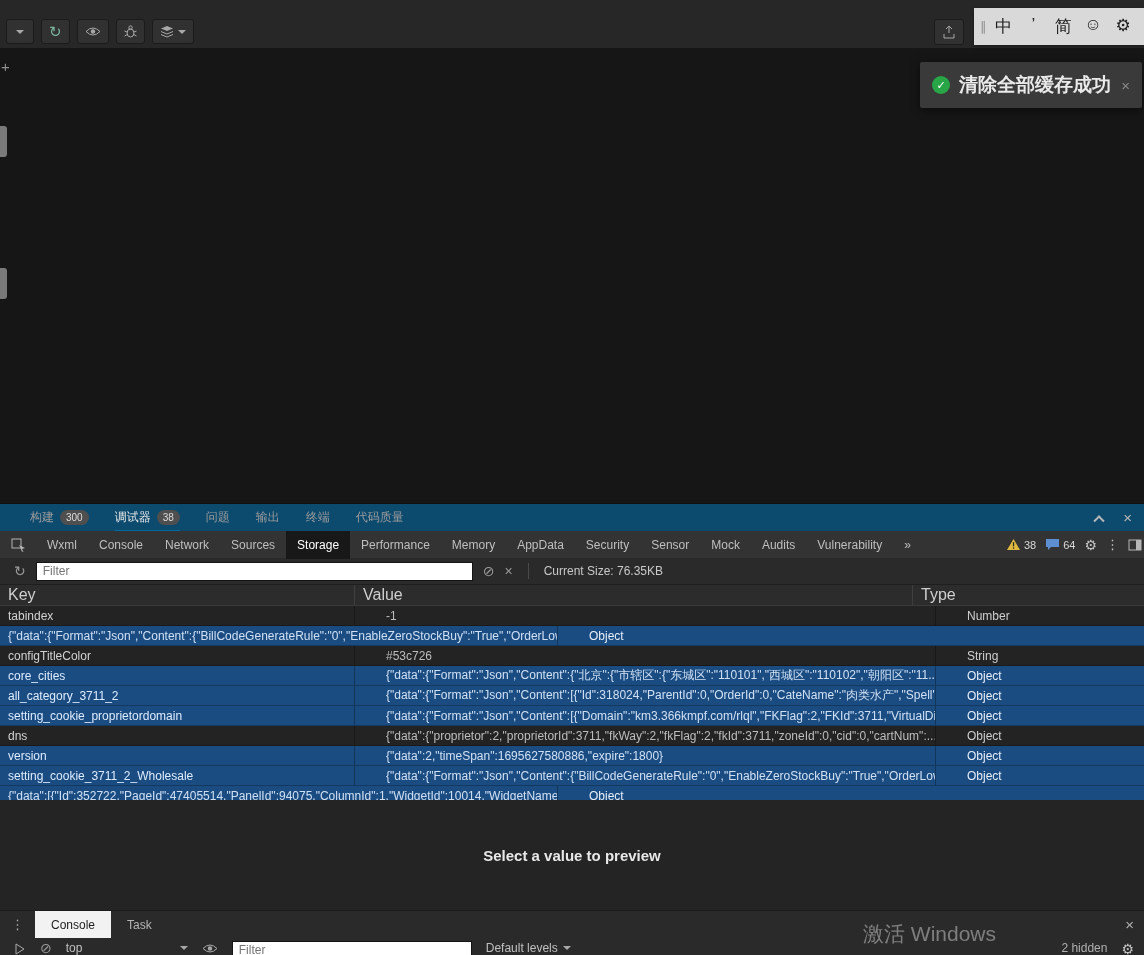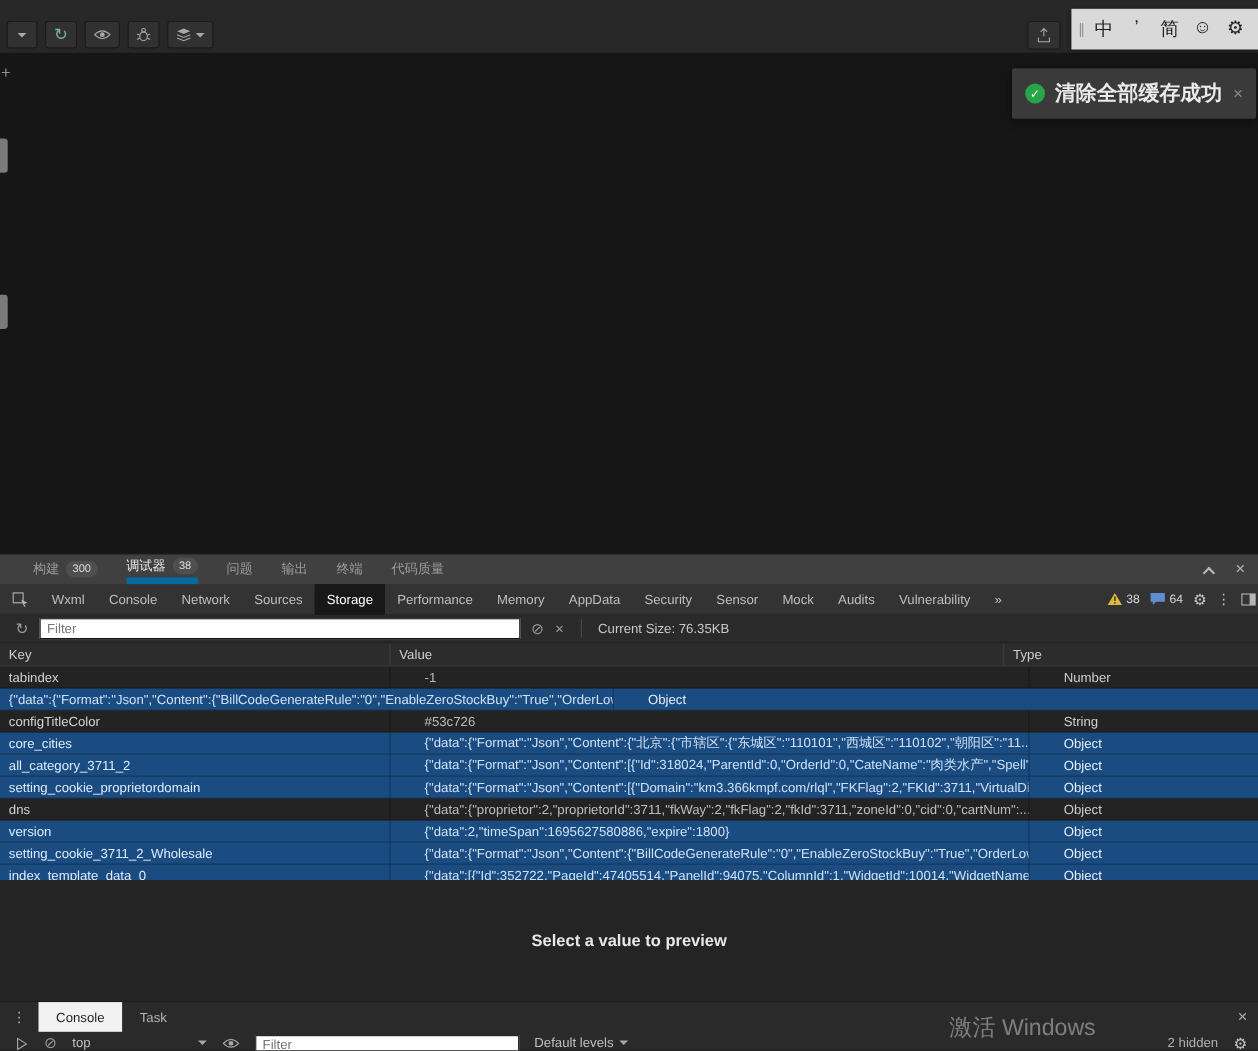--- a/index.html
+++ b/index.html
@@ -45,25 +45,25 @@
     font-size: 11px; display: flex; align-items: center; justify-content: center; flex: none; }
   .toast-msg { font-size: 19px; font-weight: bold; color: #eaeaea; }
   .toast-close { margin-left: auto; color: #8a8a8a; font-size: 15px; cursor: pointer; }
 
   
   .plus-mark { position: absolute; left: 1px; top: 58px; color: #8f8f8f; font-size: 15px; }
   .edge-tab { position: absolute; left: 0; width: 7px; height: 31px; background: #8c8c8c; border-radius: 0 3px 3px 0; opacity: .85; }
   .edge-tab.t1 { top: 126px; } .edge-tab.t2 { top: 268px; }
 
   
-  .bottom-panel { position: absolute; left: 0; right: 0; top: 503px; bottom: 0; background: #404040; border-top: 1px solid #101010; }
+  .bottom-panel { position: absolute; left: 0; right: 0; top: 503px; bottom: 0; background: #0c4a6e; border-top: 1px solid #101010; }
 
   .panel-tab-bar { height: 27px; display: flex; align-items: center; padding-left: 30px; position: relative; }
   .ptab { display: flex; align-items: center; gap: 6px; margin-right: 26px; font-size: 12px; color: #9b9b9b; height: 100%; cursor: pointer; }
-  .ptab.active { color: #e8e8e8; border-bottom: 6px solid #0369a1; }
+  .ptab.active { color: #e8e8e8; border-bottom: 1px solid #0369a1; }
   .badge { background: #4f4f4f; color: #dedede; font-size: 10px; line-height: 15px; padding: 0 6px; border-radius: 8px; }
   .panel-right-icons { position: absolute; right: 12px; top: 0; height: 27px; display: flex; align-items: center; gap: 20px; }
   .chev-up { width: 8px; height: 8px; border-left: 2px solid #b8b8b8; border-top: 2px solid #b8b8b8; transform: rotate(45deg) translate(2px,2px); cursor: pointer; }
   .x-icon { color: #b8b8b8; font-size: 15px; line-height: 1; cursor: pointer; }
 
   .devtools-bar { height: 27px; background: #333333; display: flex; align-items: stretch; font-size: 12px; color: #bfbfbf; }
   .inspect-btn { width: 36px; display: flex; align-items: center; justify-content: center; cursor: pointer; }
   .dtab { padding: 14px 11px; display: flex; align-items: center; cursor: pointer; white-space: nowrap; }
   .dtab.selected { background: #181818; color: #ffffff; }
   .dt-right { margin-left: auto; display: flex; align-items: center; gap: 9px; padding-right: 2px; }
@@ -72,21 +72,21 @@
   .glyph-gear { font-size: 14px; color: #c4c4c4; }
   .glyph-dots { font-size: 13px; color: #c4c4c4; }
 
   .filter-bar { height: 27px; background: #2a2a2a; display: flex; align-items: center; gap: 10px; padding-left: 14px; border-bottom: 1px solid #1e1e1e; }
   .glyph-sm { color: #9a9a9a; font-size: 14px; line-height: 1; cursor: pointer; }
   .filter-input { width: 437px; height: 19px; background: #ffffff; border: 1px solid #141414; font-size: 12px; padding: 0 6px; color: #222; font-family: "Liberation Sans", sans-serif; }
   .filter-input::placeholder { color: #757575; }
   .vdiv { width: 1px; height: 16px; background: #4a4a4a; margin: 0 5px; }
   .size-label { font-size: 12px; color: #c8c8c8; }
 
-  .thead { display: flex; height: 21px; background: #2c2c2c; border-bottom: 1px solid #3a3a3a; font-size: 12px; color: #cfcfcf; }
+  .thead { display: flex; height: 21px; background: #2c2c2c; border-bottom: 1px solid #3a3a3a; font-size: 16px; color: #cfcfcf; }
   .th { padding-left: 8px; border-right: 1px solid #3f3f3f; display: flex; align-items: center; }
   .th-key { width: 355px; } .th-val { width: 558px; } .th-type { flex: 1; border-right: none; }
 
   .tbody { height: 194px; overflow: hidden; background: #232324; }
   .trow { display: flex; height: 20px; font-size: 12px; background: #232324; border-bottom: 1px solid rgba(0,0,0,.25); cursor: pointer; gap: 23px; }
   .trow.hl { background: #1a4c82; }
   .td { padding-left: 8px; border-right: 1px solid rgba(0,0,0,.3); display: flex; align-items: center; overflow: hidden; white-space: nowrap; }
   .td-key { width: 355px; color: #d2d2d2; }
   .td-val { width: 558px; color: #bdbdbd; }
   .td-type { flex: 1; border-right: none; color: #cfcfcf; }
@@ -314,21 +314,20 @@
         <div class="td td-key">version</div>
         <div class="td td-val">{"data":2,"timeSpan":1695627580886,"expire":1800}</div>
         <div class="td td-type">Object</div>
       </div>
       <div class="trow hl">
         <div class="td td-key">setting_cookie_3711_2_Wholesale</div>
         <div class="td td-val">{"data":{"Format":"Json","Content":{"BillCodeGenerateRule":"0","EnableZeroStockBuy":"True","OrderLow...</div>
         <div class="td td-type">Object</div>
       </div>
       <div class="trow hl">
-        <div class="td td-key">index_template_data_0</div>
         <div class="td td-val">{"data":[{"Id":352722,"PageId":47405514,"PanelId":94075,"ColumnId":1,"WidgetId":10014,"WidgetName...</div>
         <div class="td td-type">Object</div>
       </div>
     </div>
 
   <div class="preview-area">
     <span class="preview-text">Select a value to preview</span>
   </div>
 
   <div class="console-bar">

